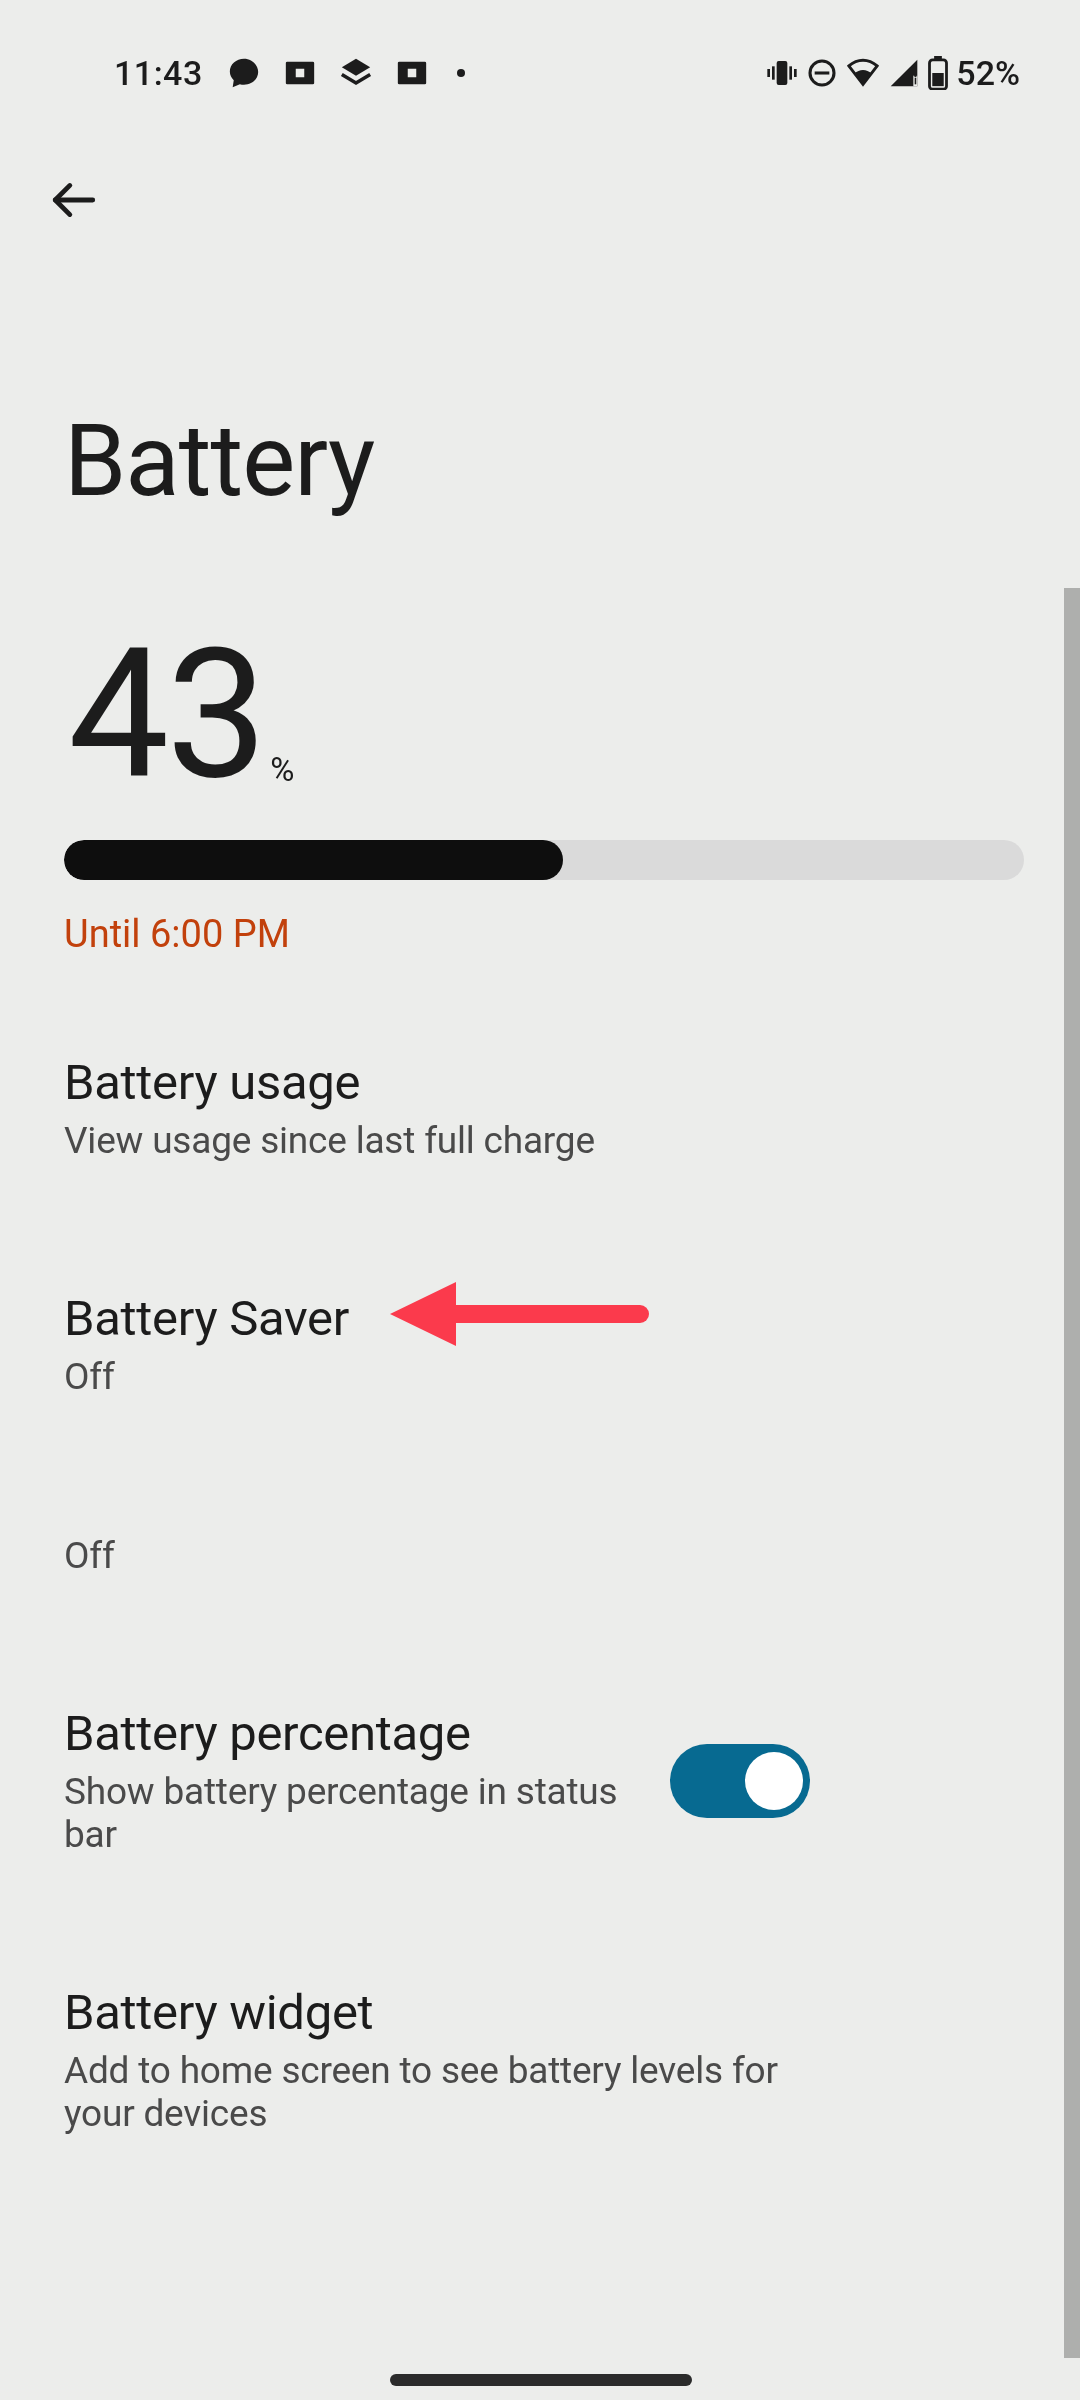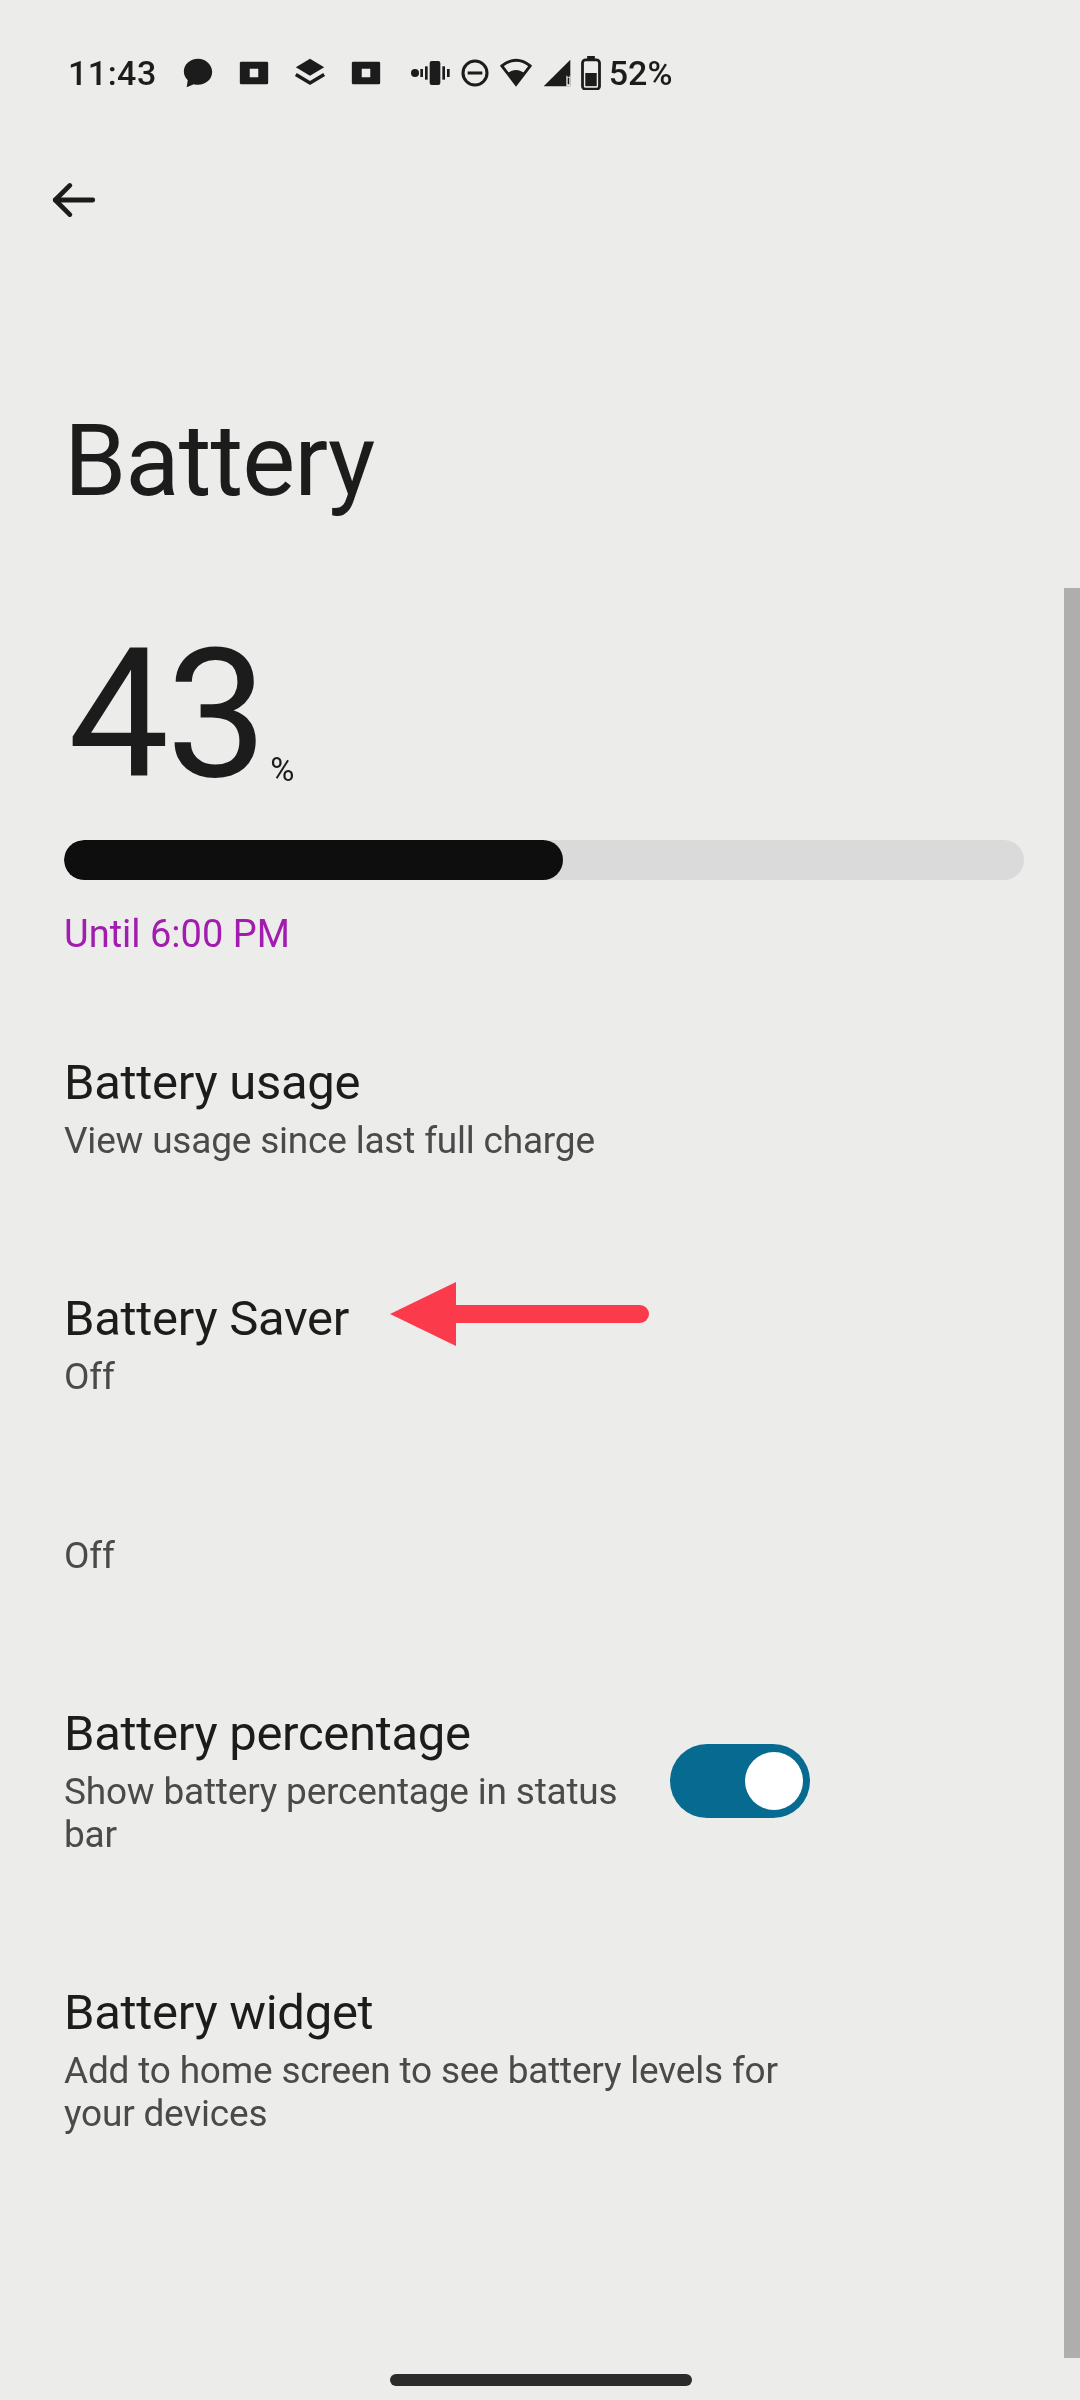--- a/index.html
+++ b/index.html
@@ -12,22 +12,23 @@
       color:#1c1c1c;
     }
 
     
     .status-bar {
       position:absolute;
       top:0;
       left:0;
       width:1080px;
       height:105px;
-      padding:40px 60px 0 68px;
+      padding:40px 60px 0 114px;
       display:flex;
+      justify-content:space-between;
       align-items:center;
       font-size:34px;
       font-weight:500;
       color:#1c1c1c;
     }
     .sb-left, .sb-right { display:flex; align-items:center; gap:22px; }
     .sb-right { gap:8px; }
     .sb-clock { letter-spacing:0.5px; margin-right:2px;}
     .sb-dot { width:8px; height:8px; border-radius:50%; background:#1c1c1c; margin-left:6px;}
 
@@ -83,21 +84,21 @@
       background:#0e0e0e;
       border-radius:20px;
     }
 
     .batt-est {
       position:absolute;
       left:64px;
       top:912px;
       font-size:38px;
       font-weight:400;
-      color:#a21caf;
+      color:#c2410c;
     }
 
     
     .list { position:absolute; left:0; top:1022px; width:874px; }
     .item {
       padding:32px 64px 34px 64px;
       display:flex;
       align-items:center;
       cursor:pointer;
     }

